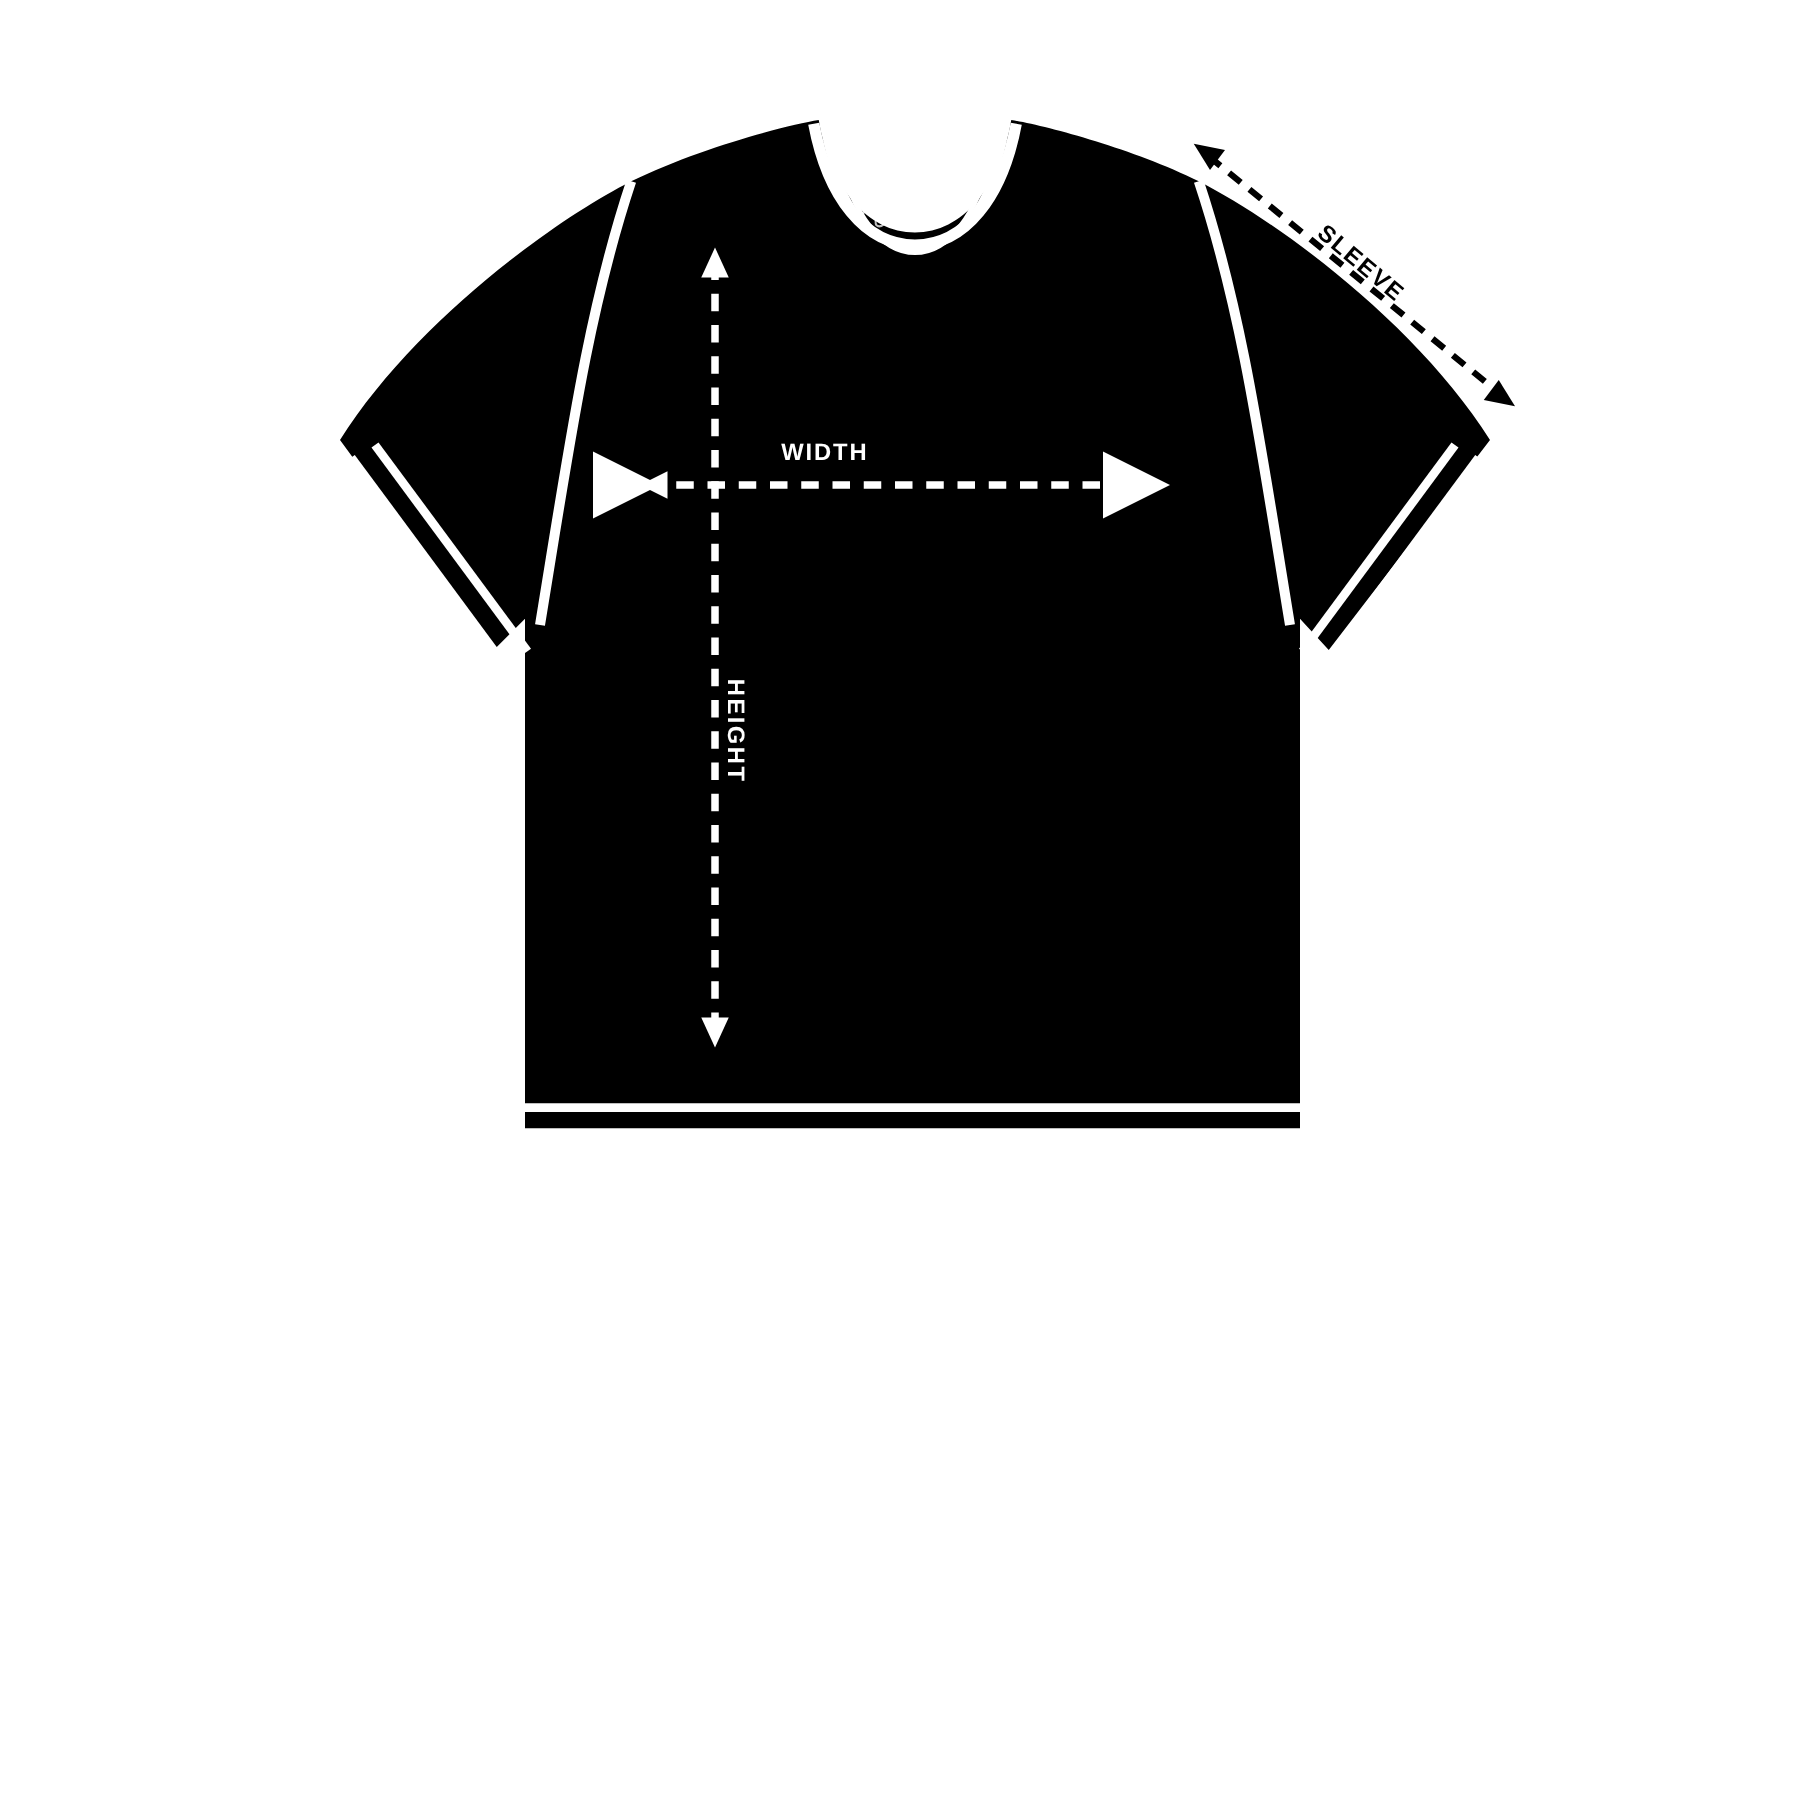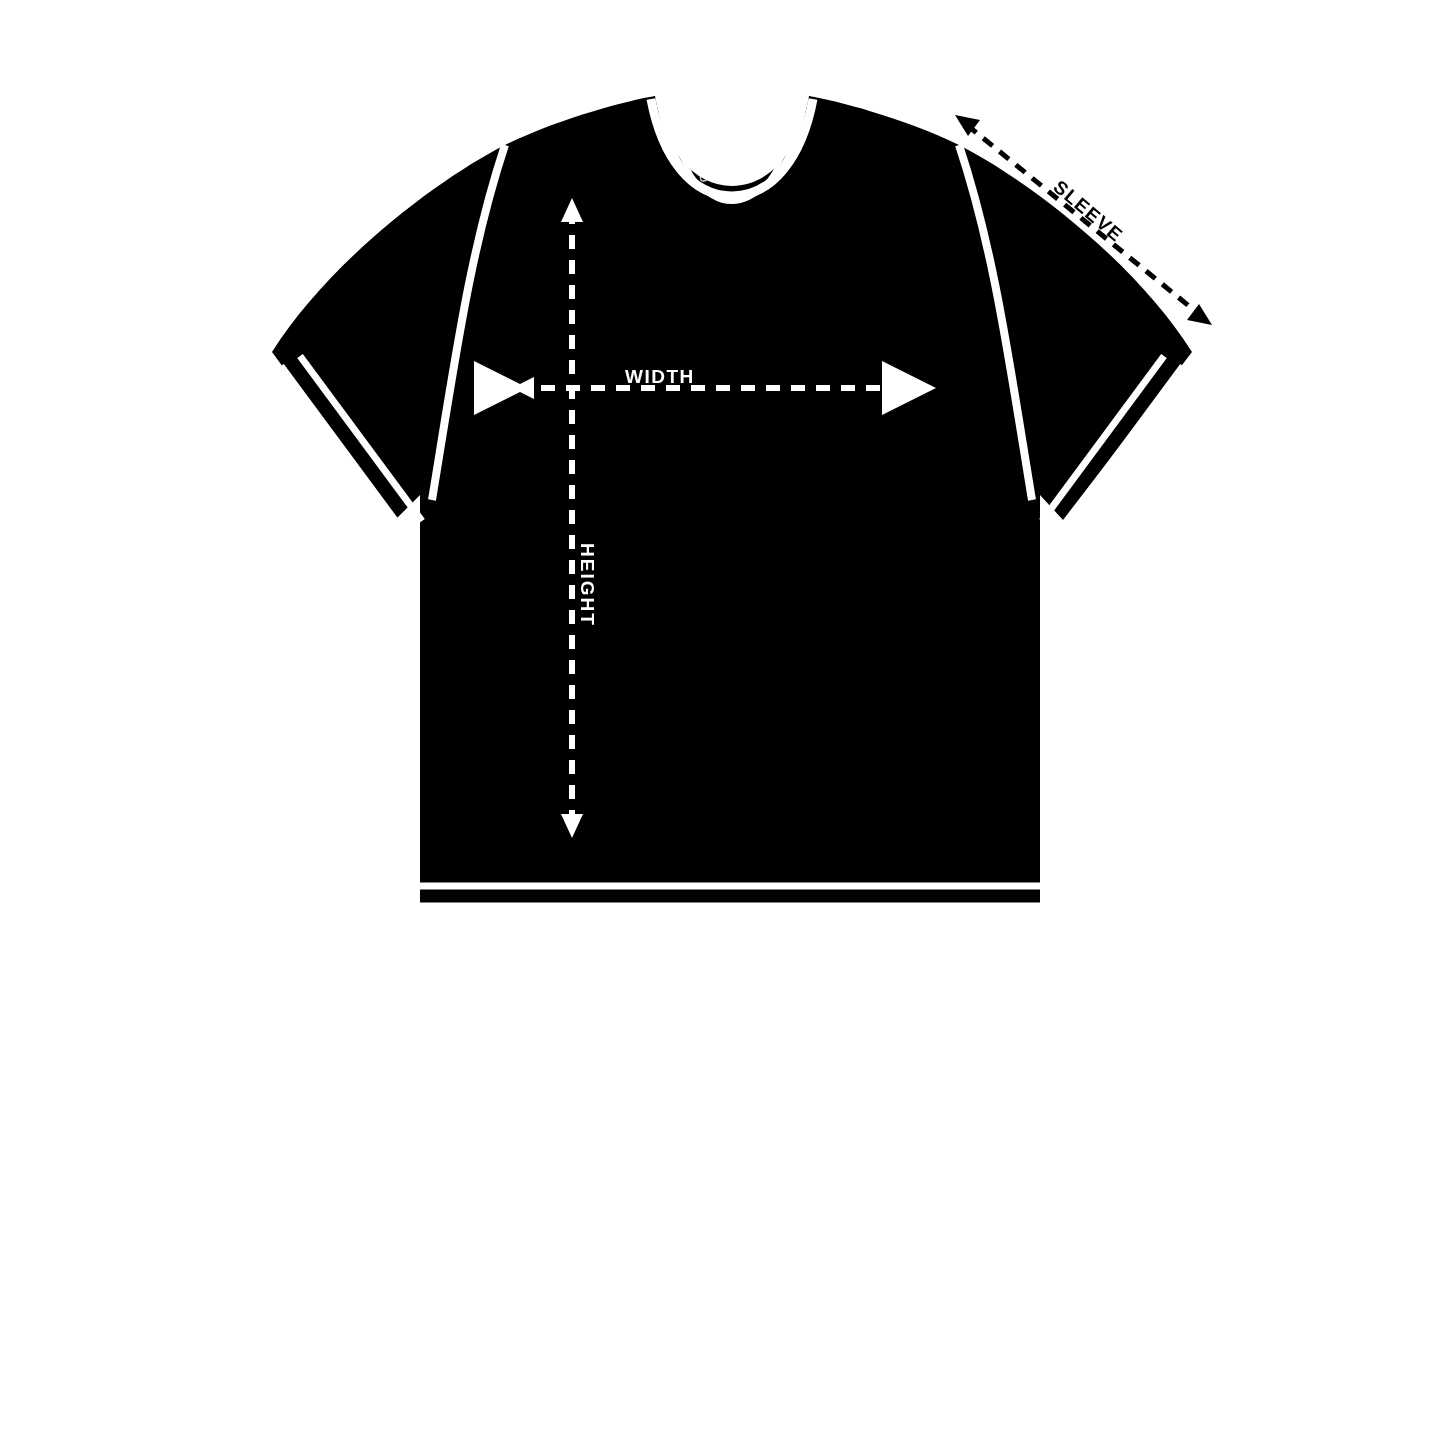--- a/index.html
+++ b/index.html
@@ -39,21 +39,21 @@
   .measure-label {
     position: absolute;
     color: #ffffff;
     font-weight: bold;
     letter-spacing: 1.5px;
     font-size: 19px;
     font-family: "Liberation Sans", sans-serif;
   }
   #label-width {
     left: 625px;
-    top: 366px;
+    top: 352px;
   }
   #label-height {
     left: 576px;
     top: 543px;
     writing-mode: vertical-rl;
     letter-spacing: 2px;
   }
   #label-sleeve {
     left: 1063px;
     top: 176px;

